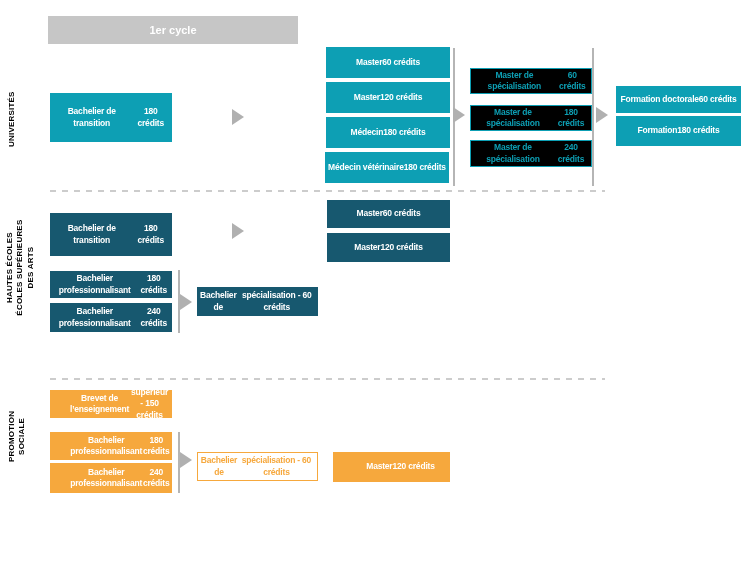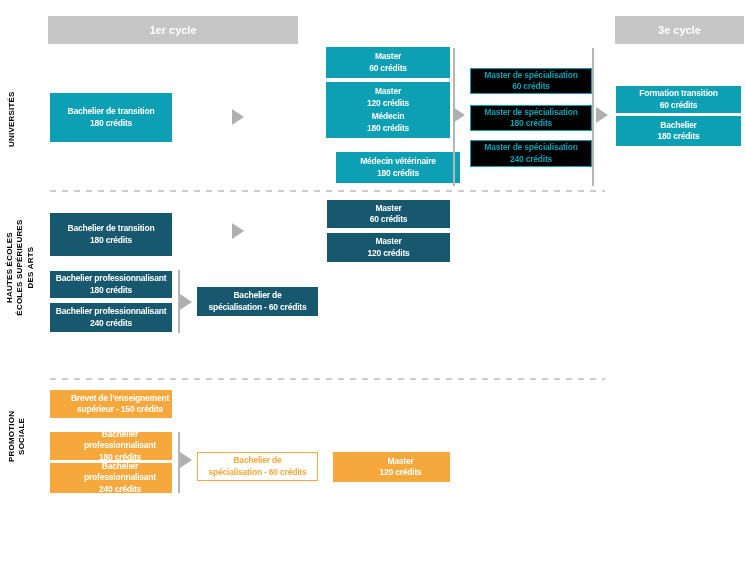--- a/index.html
+++ b/index.html
@@ -5,21 +5,21 @@
   html,body{margin:0;padding:0;background:#fff;}
   .canvas{
     position:relative;width:746px;height:500px;background:#fff;overflow:hidden;
     font-family:"Liberation Sans",sans-serif;
   }
   .cycle-header{
     position:absolute;background:var(--header-bg,#c6c6c6);color:var(--header-text,#fff);
     font-weight:bold;font-size:11px;display:flex;align-items:center;justify-content:center;
   }
   .box{
-    position:absolute;display:flex;flex-direction:column;justify-content:center;align-items:center;
+    position:absolute;display:flex;justify-content:center;align-items:center;
     text-align:center;font-weight:bold;font-size:8.5px;line-height:1.32;letter-spacing:-0.2px;
     box-sizing:border-box;padding:1px 2px;
   }
   .fill-teal{background:var(--teal,#0d9fb4);color:#fff;}
   .fill-dark{background:var(--dark-teal,#17586f);color:#fff;}
   .fill-orange{background:var(--orange,#f6a83d);color:#fff;padding-left:20px;}
   .outline-teal{background:#000000;border:1px solid var(--teal,#0d9fb4);color:var(--teal,#0d9fb4);}
   .outline-orange{background:#fff;border:1px solid var(--orange,#f6a83d);color:var(--orange,#f6a83d);}
   .arrow{
     position:absolute;width:0;height:0;
@@ -38,23 +38,20 @@
   }
 </style>
 </head>
 <body>
 
 <div class="canvas">
 
   <div class="cycle-header" style="left:48px;top:16px;width:250px;height:28px">
     <span>1er cycle</span>
   </div>
-  <div class="cycle-header" style="left:615px;top:16px;width:129px;height:28px">
-    <span>3e cycle</span>
-  </div>
 
   <div class="vlabel" style="left:-33px;top:114px;width:90px">UNIVERSITÉS</div>
   <div class="vlabel" style="left:-49px;top:252px;width:140px">HAUTES ÉCOLES
 ÉCOLES SUPÉRIEURES
 DES ARTS</div>
   <div class="vlabel" style="left:-19px;top:426px;width:72px">PROMOTION
 SOCIALE</div>
 
   <div class="box fill-teal" style="left:50px;top:93px;width:122px;height:49px">
     <span>Bachelier de transition</span>
@@ -63,25 +60,25 @@
   <div class="arrow" style="left:232px;top:109px"></div>
 
   <div class="box fill-teal" style="left:326px;top:47px;width:124px;height:31px">
     <span>Master</span>
     <span>60 crédits</span>
   </div>
   <div class="box fill-teal" style="left:326px;top:82px;width:124px;height:31px">
     <span>Master</span>
     <span>120 crédits</span>
   </div>
-  <div class="box fill-teal" style="left:326px;top:107px;width:124px;height:31px">
+  <div class="box fill-teal" style="left:326px;top:117px;width:124px;height:31px">
     <span>Médecin</span>
     <span>180 crédits</span>
   </div>
-  <div class="box fill-teal" style="left:336px;top:152px;width:124px;height:31px">
+  <div class="box fill-teal" style="left:325px;top:152px;width:124px;height:31px">
     <span>Médecin vétérinaire</span>
     <span>180 crédits</span>
   </div>
 
   <div class="vline" style="left:453px;top:48px;height:138px"></div>
   <div class="arrow" style="left:453px;top:107px"></div>
 
   <div class="box outline-teal" style="left:470px;top:68px;width:122px;height:26px">
     <span>Master de spécialisation</span>
     <span>60 crédits</span>
@@ -92,25 +89,25 @@
   </div>
   <div class="box outline-teal" style="left:470px;top:140px;width:122px;height:27px">
     <span>Master de spécialisation</span>
     <span>240 crédits</span>
   </div>
 
   <div class="vline" style="left:592px;top:48px;height:138px"></div>
   <div class="arrow" style="left:596px;top:107px"></div>
 
   <div class="box fill-teal" style="left:616px;top:86px;width:125px;height:27px">
-    <span>Formation transition</span>
+    <span>Formation doctorale</span>
     <span>60 crédits</span>
   </div>
   <div class="box fill-teal" style="left:616px;top:116px;width:125px;height:30px">
-    <span>Bachelier</span>
+    <span>Formation</span>
     <span>180 crédits</span>
   </div>
 
   <div class="dash" style="left:50px;top:190px;width:555px"></div>
 
   <div class="box fill-dark" style="left:50px;top:213px;width:122px;height:43px">
     <span>Bachelier de transition</span>
     <span>180 crédits</span>
   </div>
   <div class="arrow" style="left:232px;top:223px"></div>

